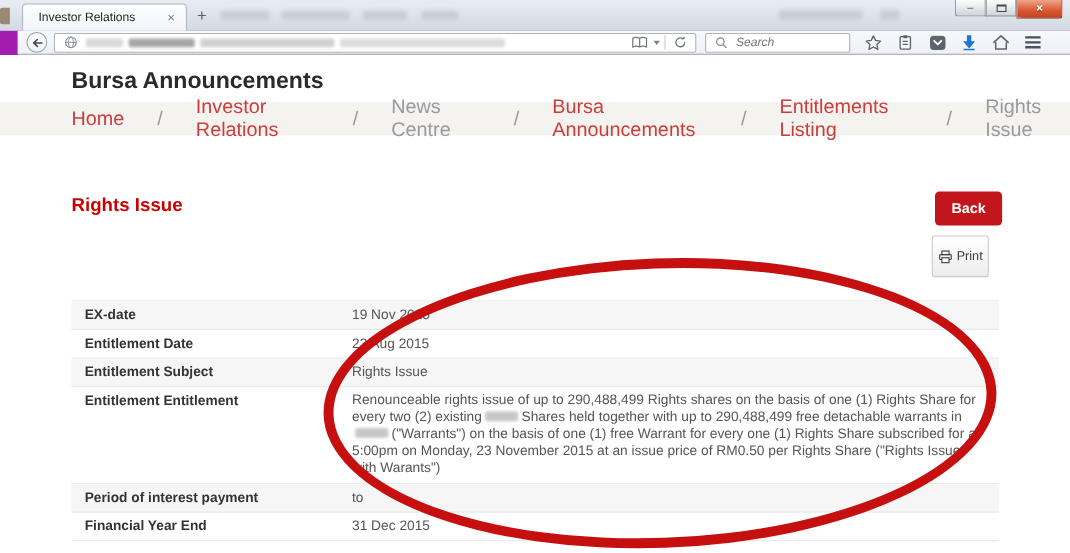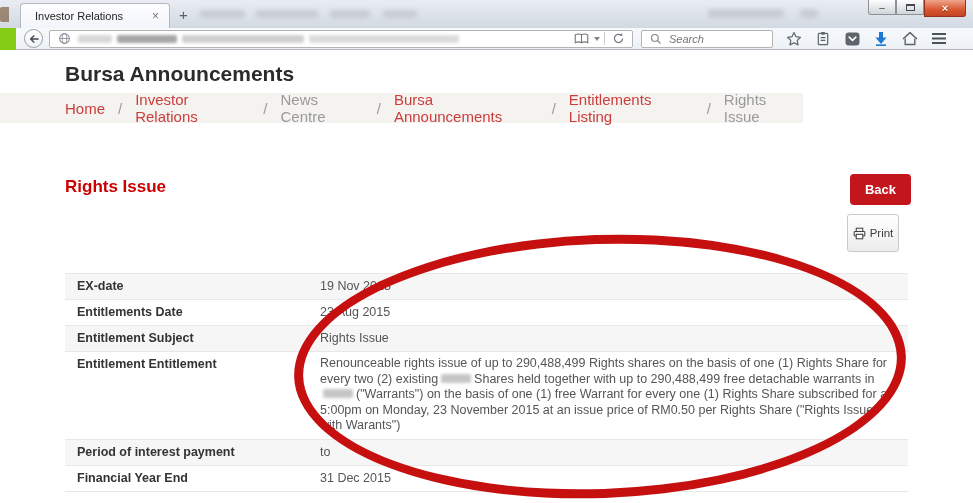--- a/index.html
+++ b/index.html
@@ -1,17 +1,17 @@
 <!DOCTYPE html>
 <html><head>
 <meta charset="utf-8">
 <style>
   * { margin:0; padding:0; box-sizing:border-box; }
   body { font-family:"Liberation Sans", sans-serif; background:#888; }
-  .screen { position:relative; width:973px; height:503px; background:#84cc16; overflow:hidden;
+  .screen { position:relative; width:973px; height:503px; background:#a21caf; overflow:hidden;
             font-family:"Liberation Sans", sans-serif; }
 
   
   .titlebar { position:absolute; left:0; top:0; width:973px; height:28px;
               background:linear-gradient(#e9edf3,#d2d9e2); }
   .window-edge { position:absolute; left:0; top:7px; width:9px; height:15px;
                  background:#8a7256; border-radius:2px 0 0 2px; opacity:.8; }
   .tab { position:absolute; left:20px; top:3px; width:150px; height:25px;
          background:linear-gradient(#fdfdfe,#f2f5fa); border:1px solid #b3bac2; border-bottom:none;
          border-radius:4px 4px 0 0; display:flex; align-items:center; padding:0 8px 0 14px;
@@ -46,22 +46,22 @@
   .search-field { width:132px; height:18px; margin-left:8px; background:#fff; border:1px solid #b4b4b4;
                   border-radius:2px; display:flex; align-items:center; padding:0 5px; gap:4px; flex:none; }
   .search-field input { border:none; outline:none; width:90px; font-size:11px; font-style:italic;
                         color:#555; background:transparent; font-family:"Liberation Sans", sans-serif; }
   .tool-icons { display:flex; align-items:center; gap:11px; margin-left:12px; }
   .ticon { display:flex; align-items:center; justify-content:center; width:18px; height:18px; }
 
   
   .content { position:absolute; left:0; top:50px; width:973px; height:453px; background:#fff; }
   .page-title { position:absolute; left:65px; top:12px; font-size:21px; font-weight:bold; color:#2b2b2b; }
-  .breadcrumb { position:absolute; left:0; top:43px; width:803px; height:30px; background:#f5f3f0;
-                display:flex; align-items:center; padding-left:65px; font-size:15px; gap:13px; }
+  .breadcrumb { position:absolute; left:0; top:43px; width:973px; height:30px; background:#f5f3f0;
+                display:flex; align-items:center; padding-left:65px; font-size:18px; gap:30px; }
   .bc-link { color:#cb3d3a; }
   .bc-current { color:#9a9a9a; }
   .bc-sep { color:#9a9a9a; }
   .section-title { position:absolute; left:65px; top:127px; font-size:17px; font-weight:bold; color:#cc0000; }
   .back-action { position:absolute; right:62px; top:124px; width:61px; height:31px; background:#c3151c;
                  border:none; border-radius:4px; color:#fff; font-weight:bold; font-size:13px;
                  font-family:"Liberation Sans", sans-serif; }
   .print-action { position:absolute; right:74px; top:164px; width:52px; height:38px;
                   background:linear-gradient(#ffffff,#ececec); border:1px solid #c9c9c9; border-radius:3px;
                   color:#3d3d3d; font-size:11.5px; display:flex; align-items:center; justify-content:center; gap:4px;
@@ -223,21 +223,21 @@
       </span>
       <span>Print</span>
     </button>
 
     <div class="detail-table">
       <div class="drow">
         <div class="lbl">EX-date</div>
         <div class="val">19 Nov 2015</div>
       </div>
       <div class="drow">
-        <div class="lbl">Entitlements Date</div>
+        <div class="lbl">Entitlement Date</div>
         <div class="val">23 Aug 2015</div>
       </div>
       <div class="drow">
         <div class="lbl">Entitlement Subject</div>
         <div class="val">Rights Issue</div>
       </div>
       <div class="drow desc">
         <div class="lbl">Entitlement Entitlement</div>
         <div class="val"><span>Renounceable rights issue of up to 290,488,499 Rights shares on the basis of one (1) Rights Share for every two (2) existing</span><span class="redacted"></span><span>Shares held together with up to 290,488,499 free detachable warrants in</span><span class="redacted"></span><span>("Warrants") on the basis of one (1) free Warrant for every one (1) Rights Share subscribed for at 5:00pm on Monday, 23 November 2015 at an issue price of RM0.50 per Rights Share ("Rights Issue with Warants")</span></div>
       </div>

